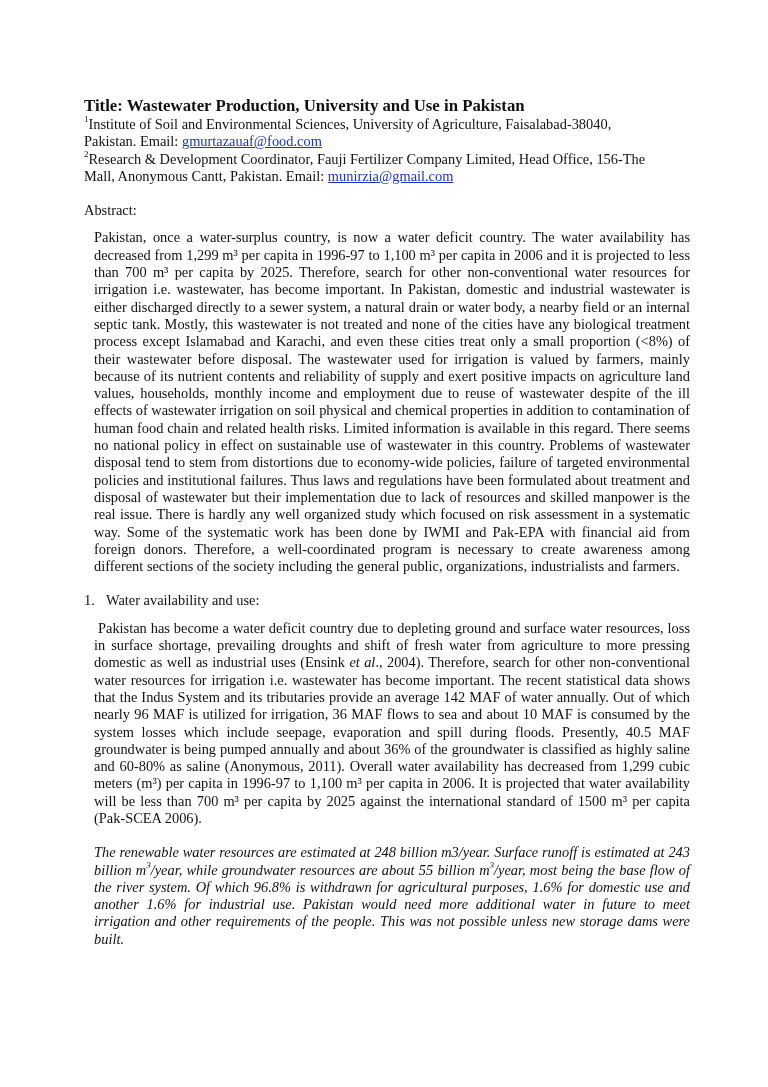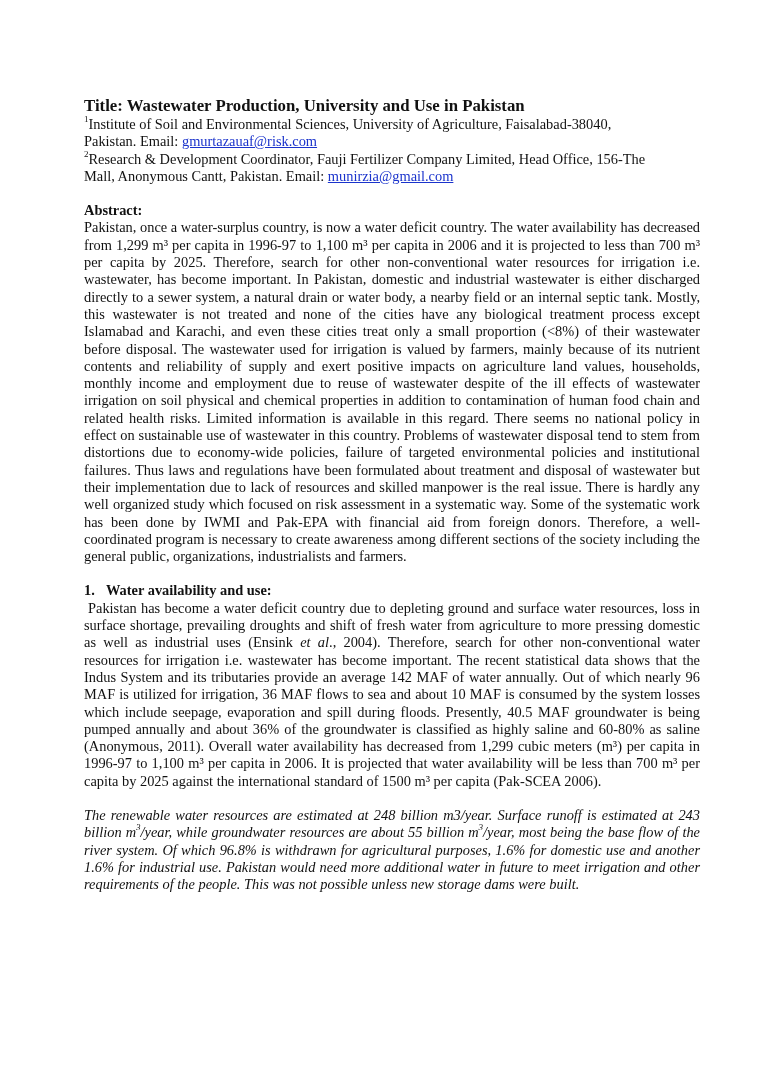--- a/index.html
+++ b/index.html
@@ -35,49 +35,49 @@
     line-height: 0;
     vertical-align: super;
     position: relative;
     top: -1px;
   }
   a.email {
     color: #1a33cc;
     text-decoration: underline;
   }
   .section-heading {
-    font-weight: bold;
+    font-weight: normal;
     margin: 17px 0 0 0;
   }
   .section-heading.abstract-h { margin-top: 17px; }
   .section-heading .num {
     display: inline-block;
     width: 22px;
   }
   .para {
-    margin: 0;
+    margin: 10px;
     text-align: justify;
     text-align-last: left;
   }
   .para.indent-first { text-indent: 4px; }
   .para.spaced { margin-top: 17px; font-style: italic; }
   em { }
 </style>
 </head>
 <body>
 
 <div class="page">
 
   <p class="title">Title: Wastewater Production, University and Use in Pakistan</p>
 
 
 
   <p class="line">
     <sup>1</sup><span>Institute of Soil and Environmental Sciences, University of Agriculture, Faisalabad-38040,</span><br>
-    <span>Pakistan. Email: </span><a class="email">gmurtazauaf@risk.com</a>
+    <span>Pakistan. Email: </span><a class="email">gmurtazauaf@food.com</a>
   </p>
 
   <p class="line">
     <sup>2</sup><span>Research &amp; Development Coordinator, Fauji Fertilizer Company Limited, Head Office, 156-The</span><br>
     <span>Mall, Anonymous Cantt, Pakistan. Email: </span><a class="email">munirzia@gmail.com</a>
   </p>
 
   <p class="section-heading abstract-h">Abstract:</p>
   <p class="para">Pakistan, once a water-surplus country, is now a water deficit country. The water availability has decreased from 1,299 m³ per capita in 1996-97 to 1,100 m³ per capita in 2006 and it is projected to less than 700 m³ per capita by 2025. Therefore, search for other non-conventional water resources for irrigation i.e. wastewater, has become important. In Pakistan, domestic and industrial wastewater is either discharged directly to a sewer system, a natural drain or water body, a nearby field or an internal septic tank. Mostly, this wastewater is not treated and none of the cities have any biological treatment process except Islamabad and Karachi, and even these cities treat only a small proportion (&lt;8%) of their wastewater before disposal. The wastewater used for irrigation is valued by farmers, mainly because of its nutrient contents and reliability of supply and exert positive impacts on agriculture land values, households, monthly income and employment due to reuse of wastewater despite of the ill effects of wastewater irrigation on soil physical and chemical properties in addition to contamination of human food chain and related health risks. Limited information is available in this regard. There seems no national policy in effect on sustainable use of wastewater in this country. Problems of wastewater disposal tend to stem from distortions due to economy-wide policies, failure of targeted environmental policies and institutional failures. Thus laws and regulations have been formulated about treatment and disposal of wastewater but their implementation due to lack of resources and skilled manpower is the real issue. There is hardly any well organized study which focused on risk assessment in a systematic way. Some of the systematic work has been done by IWMI and Pak-EPA with financial aid from foreign donors. Therefore, a well-coordinated program is necessary to create awareness among different sections of the society including the general public, organizations, industrialists and farmers.</p>
 

